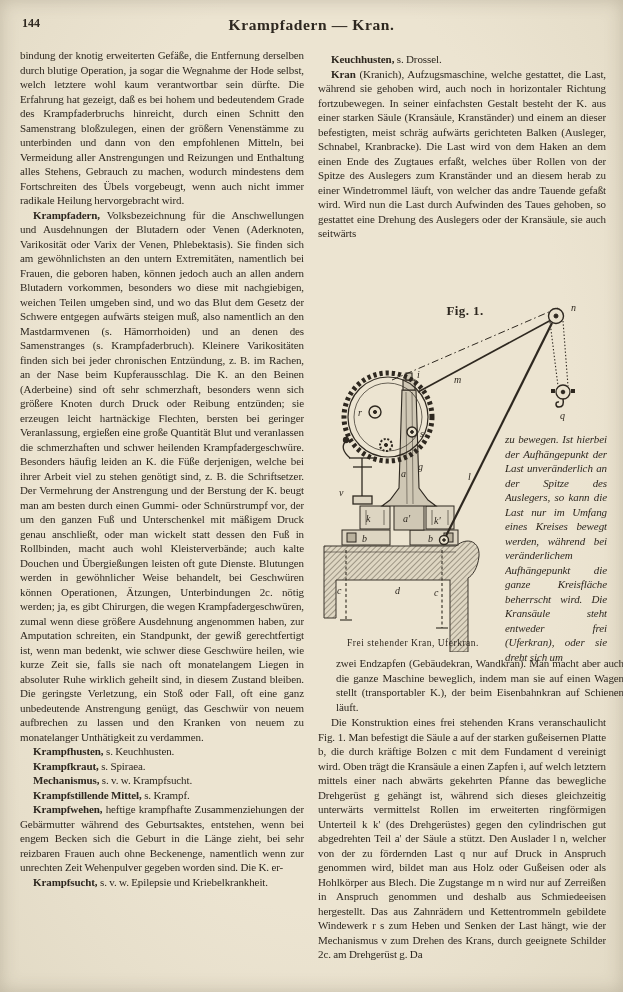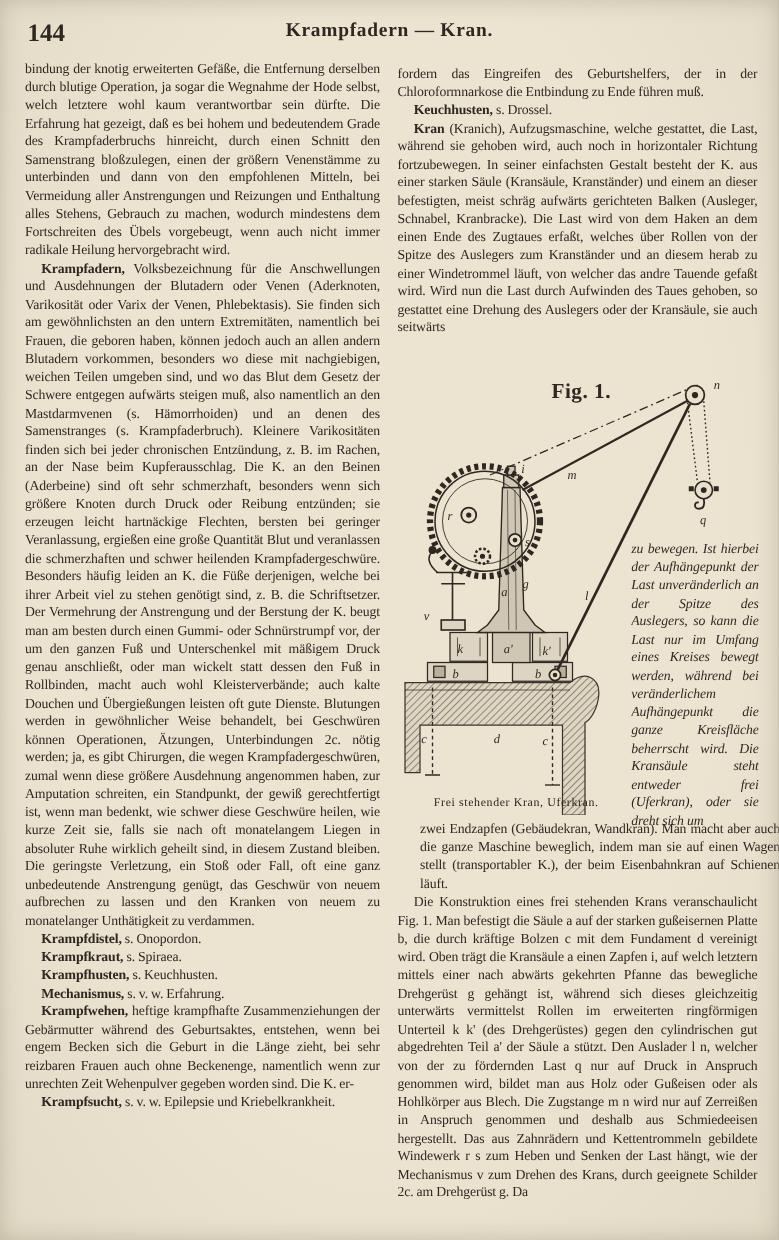--- a/index.html
+++ b/index.html
@@ -5,61 +5,60 @@
   html,body{margin:0;padding:0;background:#8f897c;}
   #page{
     position:relative;width:623px;height:992px;margin:0 auto;
     background:#e9e1cd;
     background-image:radial-gradient(ellipse at 50% 45%, #ece4d1 60%, #e2dac5 100%);
     color:#2e2820;
     font-family:"Liberation Serif", serif;
     overflow:hidden;
     box-shadow:inset 0 0 18px rgba(90,80,60,.25);
   }
-  .hdr-num{position:absolute;left:22px;top:16px;font-size:20px;font-weight:bold;}
+  .hdr-num{position:absolute;left:22px;top:16px;font-size:12px;font-weight:bold;}
   .hdr-title{position:absolute;left:0;top:16px;width:623px;text-align:center;
     font-size:15.5px;font-weight:bold;letter-spacing:.6px;}
   .col{position:absolute;font-size:11px;line-height:14.5px;text-align:justify;
     overflow:hidden;letter-spacing:-.1px;word-spacing:-.2px;}
   #col-left{left:20px;top:48px;width:284px;height:934px;}
   #col-right-top{left:318px;top:52px;width:288px;height:248px;}
   #side-text{left:505px;top:432px;width:102px;height:246px;font-style:italic;}
   #after-figure{left:336px;top:656px;width:288px;height:59px;}
   #konstruktion-block{left:318px;top:715px;width:288px;height:275px;}
   .para{margin:0;}
   .para.indent{text-indent:13px;}
   .hw{font-weight:bold;}
   #fig-number{position:absolute;left:322px;top:303px;width:286px;text-align:center;
-    font-size:17px;font-weight:bold;letter-spacing:.4px;}
+    font-size:13px;font-weight:bold;letter-spacing:.4px;}
   #fig-caption{position:absolute;left:322px;top:638px;width:182px;text-align:center;
     font-size:9.5px;letter-spacing:.5px;}
   #crane-svg{position:absolute;left:322px;top:300px;width:286px;height:352px;}
   #crane-svg text{font-family:"Liberation Serif",serif;font-style:italic;font-size:10px;fill:#2e2820;}
 </style>
 </head>
 <body>
 
 <div id="page">
 
   <div class="hdr-num">144</div>
   <div class="hdr-title">Krampfadern — Kran.</div>
 
   <div id="col-left" class="col">
     <p class="para"><span>bindung der knotig erweiterten Gefäße, die Entfernung derselben durch blutige Operation, ja sogar die Wegnahme der Hode selbst, welch letztere wohl kaum verantwortbar sein dürfte. Die Erfahrung hat gezeigt, daß es bei hohem und bedeutendem Grade des Krampfaderbruchs hinreicht, durch einen Schnitt den Samenstrang bloßzulegen, einen der größern Venenstämme zu unterbinden und dann von den empfohlenen Mitteln, bei Vermeidung aller Anstrengungen und Reizungen und Enthaltung alles Stehens, Gebrauch zu machen, wodurch mindestens dem Fortschreiten des Übels vorgebeugt, wenn auch nicht immer radikale Heilung hervorgebracht wird.</span></p>
     <p class="para indent"><span class="hw">Krampfadern,</span><span> Volksbezeichnung für die Anschwellungen und Ausdehnungen der Blutadern oder Venen (Aderknoten, Varikosität oder Varix der Venen, Phlebektasis). Sie finden sich am gewöhnlichsten an den untern Extremitäten, namentlich bei Frauen, die geboren haben, können jedoch auch an allen andern Blutadern vorkommen, besonders wo diese mit nachgiebigen, weichen Teilen umgeben sind, und wo das Blut dem Gesetz der Schwere entgegen aufwärts steigen muß, also namentlich an den Mastdarmvenen (s. Hämorrhoiden) und an denen des Samenstranges (s. Krampfaderbruch). Kleinere Varikositäten finden sich bei jeder chronischen Entzündung, z. B. im Rachen, an der Nase beim Kupferausschlag. Die K. an den Beinen (Aderbeine) sind oft sehr schmerzhaft, besonders wenn sich größere Knoten durch Druck oder Reibung entzünden; sie erzeugen leicht hartnäckige Flechten, bersten bei geringer Veranlassung, ergießen eine große Quantität Blut und veranlassen die schmerzhaften und schwer heilenden Krampfadergeschwüre. Besonders häufig leiden an K. die Füße derjenigen, welche bei ihrer Arbeit viel zu stehen genötigt sind, z. B. die Schriftsetzer. Der Vermehrung der Anstrengung und der Berstung der K. beugt man am besten durch einen Gummi- oder Schnürstrumpf vor, der um den ganzen Fuß und Unterschenkel mit mäßigem Druck genau anschließt, oder man wickelt statt dessen den Fuß in Rollbinden, macht auch wohl Kleisterverbände; auch kalte Douchen und Übergießungen leisten oft gute Dienste. Blutungen werden in gewöhnlicher Weise behandelt, bei Geschwüren können Operationen, Ätzungen, Unterbindungen 2c. nötig werden; ja, es gibt Chirurgen, die wegen Krampfadergeschwüren, zumal wenn diese größere Ausdehnung angenommen haben, zur Amputation schreiten, ein Standpunkt, der gewiß gerechtfertigt ist, wenn man bedenkt, wie schwer diese Geschwüre heilen, wie kurze Zeit sie, falls sie nach oft monatelangem Liegen in absoluter Ruhe wirklich geheilt sind, in diesem Zustand bleiben. Die geringste Verletzung, ein Stoß oder Fall, oft eine ganz unbedeutende Anstrengung genügt, das Geschwür von neuem aufbrechen zu lassen und den Kranken von neuem zu monatelanger Unthätigkeit zu verdammen.</span></p>
-    <p class="para indent"><span class="hw">Krampfdistel,</span><span> s. Onopordon.</span></p>
+    <p class="para indent"><span class="hw">Krampfhusten,</span><span> s. Keuchhusten.</span></p>
     <p class="para indent"><span class="hw">Krampfkraut,</span><span> s. Spiraea.</span></p>
-    <p class="para indent"><span class="hw">Krampfhusten,</span><span> s. Keuchhusten.</span></p>
-    <p class="para indent"><span class="hw">Mechanismus,</span><span> s. v. w. Erfahrung.</span></p>
+    <p class="para indent"><span class="hw">Mechanismus,</span><span> s. v. w. Krampfsucht.</span></p>
+    <p class="para indent"><span class="hw">Krampfstillende Mittel,</span><span> s. Krampf.</span></p>
     <p class="para indent"><span class="hw">Krampfwehen,</span><span> heftige krampfhafte Zusammenziehungen der Gebärmutter während des Geburtsaktes, entstehen, wenn bei engem Becken sich die Geburt in die Länge zieht, bei sehr reizbaren Frauen auch ohne Beckenenge, namentlich wenn zur unrechten Zeit Wehenpulver gegeben worden sind. Die K. er-</span></p>
     <p class="para indent"><span class="hw">Krampfsucht,</span><span> s. v. w. Epilepsie und Kriebelkrankheit.</span></p>
   </div>
 
   <div id="col-right-top" class="col">
-    <p class="para"><span>fordern das Eingreifen des Geburtshelfers, der in der Chloroformnarkose die Entbindung zu Ende führen muß.</span></p>
     <p class="para indent"><span class="hw">Keuchhusten,</span><span> s. Drossel.</span></p>
     <p class="para indent"><span class="hw">Kran</span><span> (Kranich), Aufzugsmaschine, welche gestattet, die Last, während sie gehoben wird, auch noch in horizontaler Richtung fortzubewegen. In seiner einfachsten Gestalt besteht der K. aus einer starken Säule (Kransäule, Kranständer) und einem an dieser befestigten, meist schräg aufwärts gerichteten Balken (Ausleger, Schnabel, Kranbracke). Die Last wird von dem Haken an dem einen Ende des Zugtaues erfaßt, welches über Rollen von der Spitze des Auslegers zum Kranständer und an diesem herab zu einer Windetrommel läuft, von welcher das andre Tauende gefaßt wird. Wird nun die Last durch Aufwinden des Taues gehoben, so gestattet eine Drehung des Auslegers oder der Kransäule, sie auch seitwärts</span></p>
   </div>
 
   <div id="fig-number">Fig. 1.</div>
 
   <svg id="crane-svg" viewBox="0 0 286 352">
     <defs>
       <pattern id="hatch" width="4" height="4" patternUnits="userSpaceOnUse" patternTransform="rotate(45)">
         <rect width="4" height="4" fill="#ded6c2"></rect>

